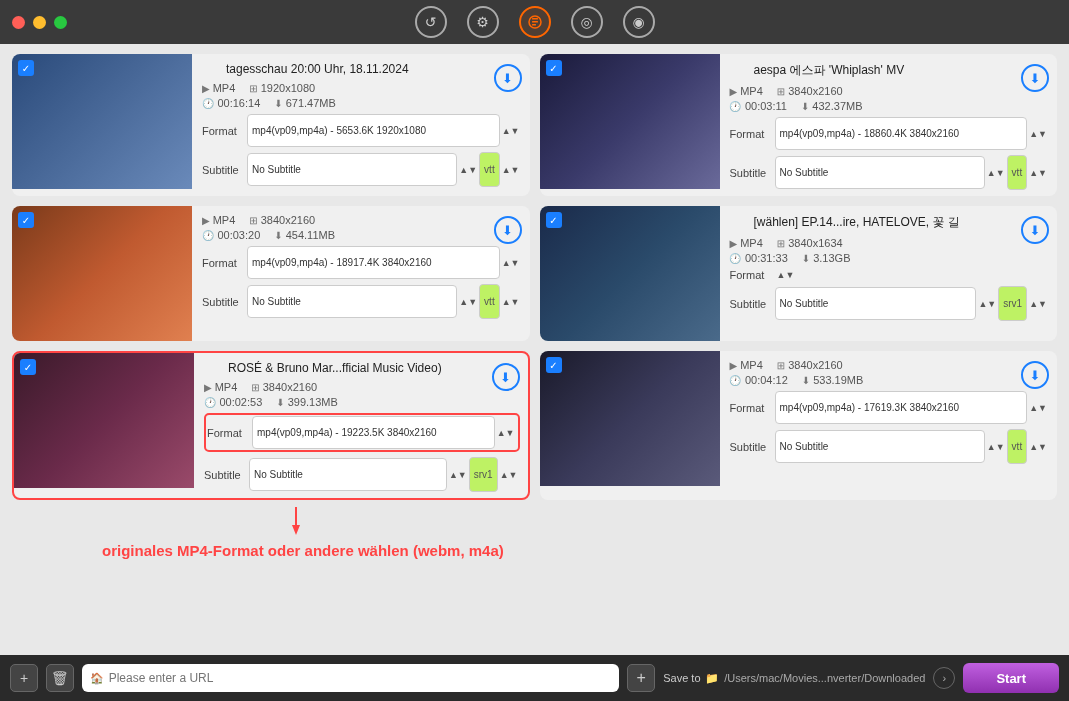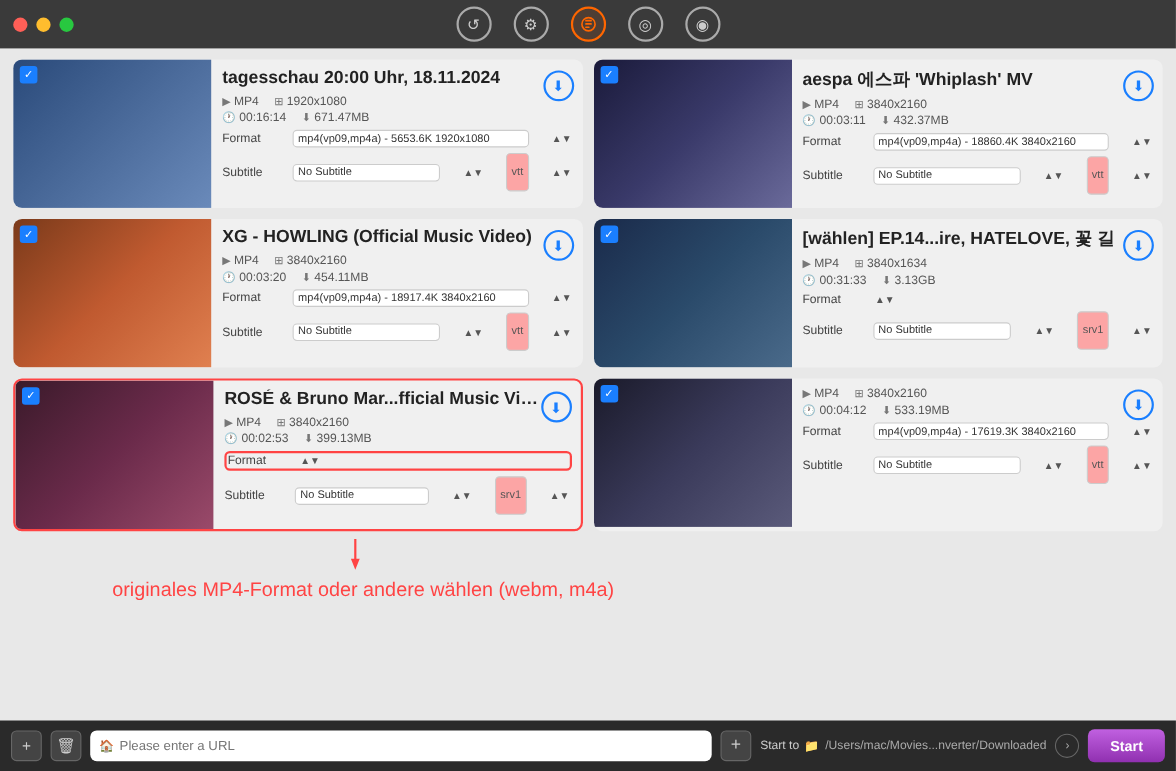--- a/index.html
+++ b/index.html
@@ -120,28 +120,29 @@
     .video-info {
       flex: 1;
       padding: 8px 8px 6px 10px;
       display: flex;
       flex-direction: column;
       gap: 3px;
       min-width: 0;
     }
 
     .video-title {
-      font-size: 16px;
-      font-weight: 700;
+      font-size: 12px;
+      font-weight: 400;
       color: #222;
       margin-bottom: 3px;
       white-space: nowrap;
       overflow: hidden;
       text-overflow: ellipsis;
       padding-right: 30px;
+      margin-left: 24px;
     }
 
     .meta-row {
       display: flex;
       gap: 14px;
       align-items: center;
       font-size: 11px;
       color: #555;
     }
 
@@ -169,21 +170,21 @@
       justify-content: center;
       cursor: pointer;
       color: #1a7fff;
       font-size: 13px;
       background: transparent;
     }
 
     .field-row {
       display: flex;
       align-items: center;
-      gap: 19px;
+      gap: 0;
       margin-top: 2px;
     }
 
     .field-label {
       font-size: 11px;
       color: #444;
       width: 45px;
       flex-shrink: 0;
     }
 
@@ -217,21 +218,21 @@
       appearance: none;
       -webkit-appearance: none;
     }
 
     .vtt-label {
       font-size: 10px;
       color: #555;
       border: 1px solid #ccc;
       border-radius: 4px;
       padding: 11px 4px;
-      background: #fca5a5;
+      background: #bef264;
     }
 
     
     .bottom-bar {
       height: 46px;
       background: #2a2a2a;
       display: flex;
       align-items: center;
       padding: 0 10px;
       gap: 8px;
@@ -311,21 +312,21 @@
       color: #aaa;
       font-size: 11px;
       cursor: pointer;
     }
 
     .start-btn {
       background: linear-gradient(to bottom, #c060e0, #9030b0);
       color: white;
       border: none;
       border-radius: 6px;
-      padding: 0 20px;
+      padding: 0 33px;
       height: 30px;
       font-size: 13px;
       font-weight: 600;
       cursor: pointer;
     }
 
     
     .thumb-1 { background: linear-gradient(135deg, #2a4a7a, #4a6a9a, #6a8aba); }
     .thumb-2 { background: linear-gradient(135deg, #8a2a5a, #c05080, #e080b0); }
     .thumb-3 { background: linear-gradient(135deg, #5a1a2a, #8a3a4a, #c06080); }
@@ -345,21 +346,21 @@
 
     .select-wrapper {
       display: flex;
       align-items: center;
       flex: 1;
       min-width: 0;
     }
 
     .select-wrapper select {
       flex: 1;
-      height: 16px;
+      height: 33px;
       font-size: 10px;
       border: 1px solid #ccc;
       border-radius: 4px;
       background: white;
       padding: 0 4px;
       color: #333;
       min-width: 0;
     }
 
     .highlighted-field-row {
@@ -498,21 +499,20 @@
       </div>
       <div class="download-btn">⬇</div>
     </div>
   </div>
       <div class="video-item">
     <div class="thumbnail thumb-3" style="background:linear-gradient(135deg,#7a3a1a,#c05a30,#e08050)">
       <div class="checkbox">✓</div>
       <div class="thumb-content"></div>
     </div>
     <div class="video-info info-section">
-      <div class="video-title">XG - HOWLING (Official Music Video)</div>
       <div class="meta-row">
         <div class="meta-item">
           <span class="meta-icon">▶</span>
           <span>MP4</span>
         </div>
         <div class="meta-item">
           <span class="meta-icon">⊞</span>
           <span>3840x2160</span>
         </div>
       </div>
@@ -616,20 +616,25 @@
           <span class="meta-icon">🕐</span>
           <span>00:02:53</span>
         </div>
         <div class="meta-item">
           <span class="meta-icon">⬇</span>
           <span>399.13MB</span>
         </div>
       </div>
       <div class="field-row highlighted-field-row">
         <span class="field-label">Format</span>
+        <div class="select-wrapper">
+          <select class="format-select">
+            <option>mp4(vp09,mp4a) - 19223.5K 3840x2160</option>
+          </select>
+        </div>
         <span style="font-size:9px;color:#555;cursor:pointer;padding:0 2px;">▲▼</span>
       </div>
       <div class="field-row">
         <span class="field-label">Subtitle</span>
         <div class="select-wrapper">
           <select class="subtitle-select">
             <option>No Subtitle</option>
           </select>
         </div>
         <span style="font-size:9px;color:#555;padding:0 2px;">▲▼</span>
@@ -689,34 +694,34 @@
     </div>
   </div>
     </div>
 
   <div style="display:flex; justify-content:flex-start; padding: 5px 0 0 90px;">
     <div style="display:flex; flex-direction:column; align-items:center;">
       <svg width="30" height="35" viewBox="0 0 30 35">
         <line x1="8" y1="2" x2="8" y2="25" stroke="#ff4444" stroke-width="2"></line>
         <polygon points="4,20 8,30 12,20" fill="#ff4444"></polygon>
       </svg>
-      <div style="color:#ff4444; font-size:18px; font-weight:400; text-align:center; line-height:1.5;">originales MP4-Format oder andere wählen
+      <div style="color:#ff4444; font-size:15px; font-weight:700; text-align:center; line-height:1.5;">originales MP4-Format oder andere wählen
 (webm, m4a)</div>
     </div>
   </div>
 </div>
 
 <div class="bottom-bar">
   <div class="bottom-btn">+</div>
   <div class="bottom-btn">🗑</div>
   <div class="url-input-container">
     <span style="color:#aaa;font-size:11px;">🏠</span>
     <input type="text" class="url-input" placeholder="Please enter a URL" style="">
   </div>
   <div class="add-btn">+</div>
   <div class="save-to">
-    <span>Start to</span>
+    <span>Save to</span>
     <span style="color:#777;font-size:11px;">📁</span>
     <span class="save-path">/Users/mac/Movies...nverter/Downloaded</span>
   </div>
   <div class="arrow-btn">›</div>
   <button class="start-btn">Start</button>
 </div>
 
 </body></html>

